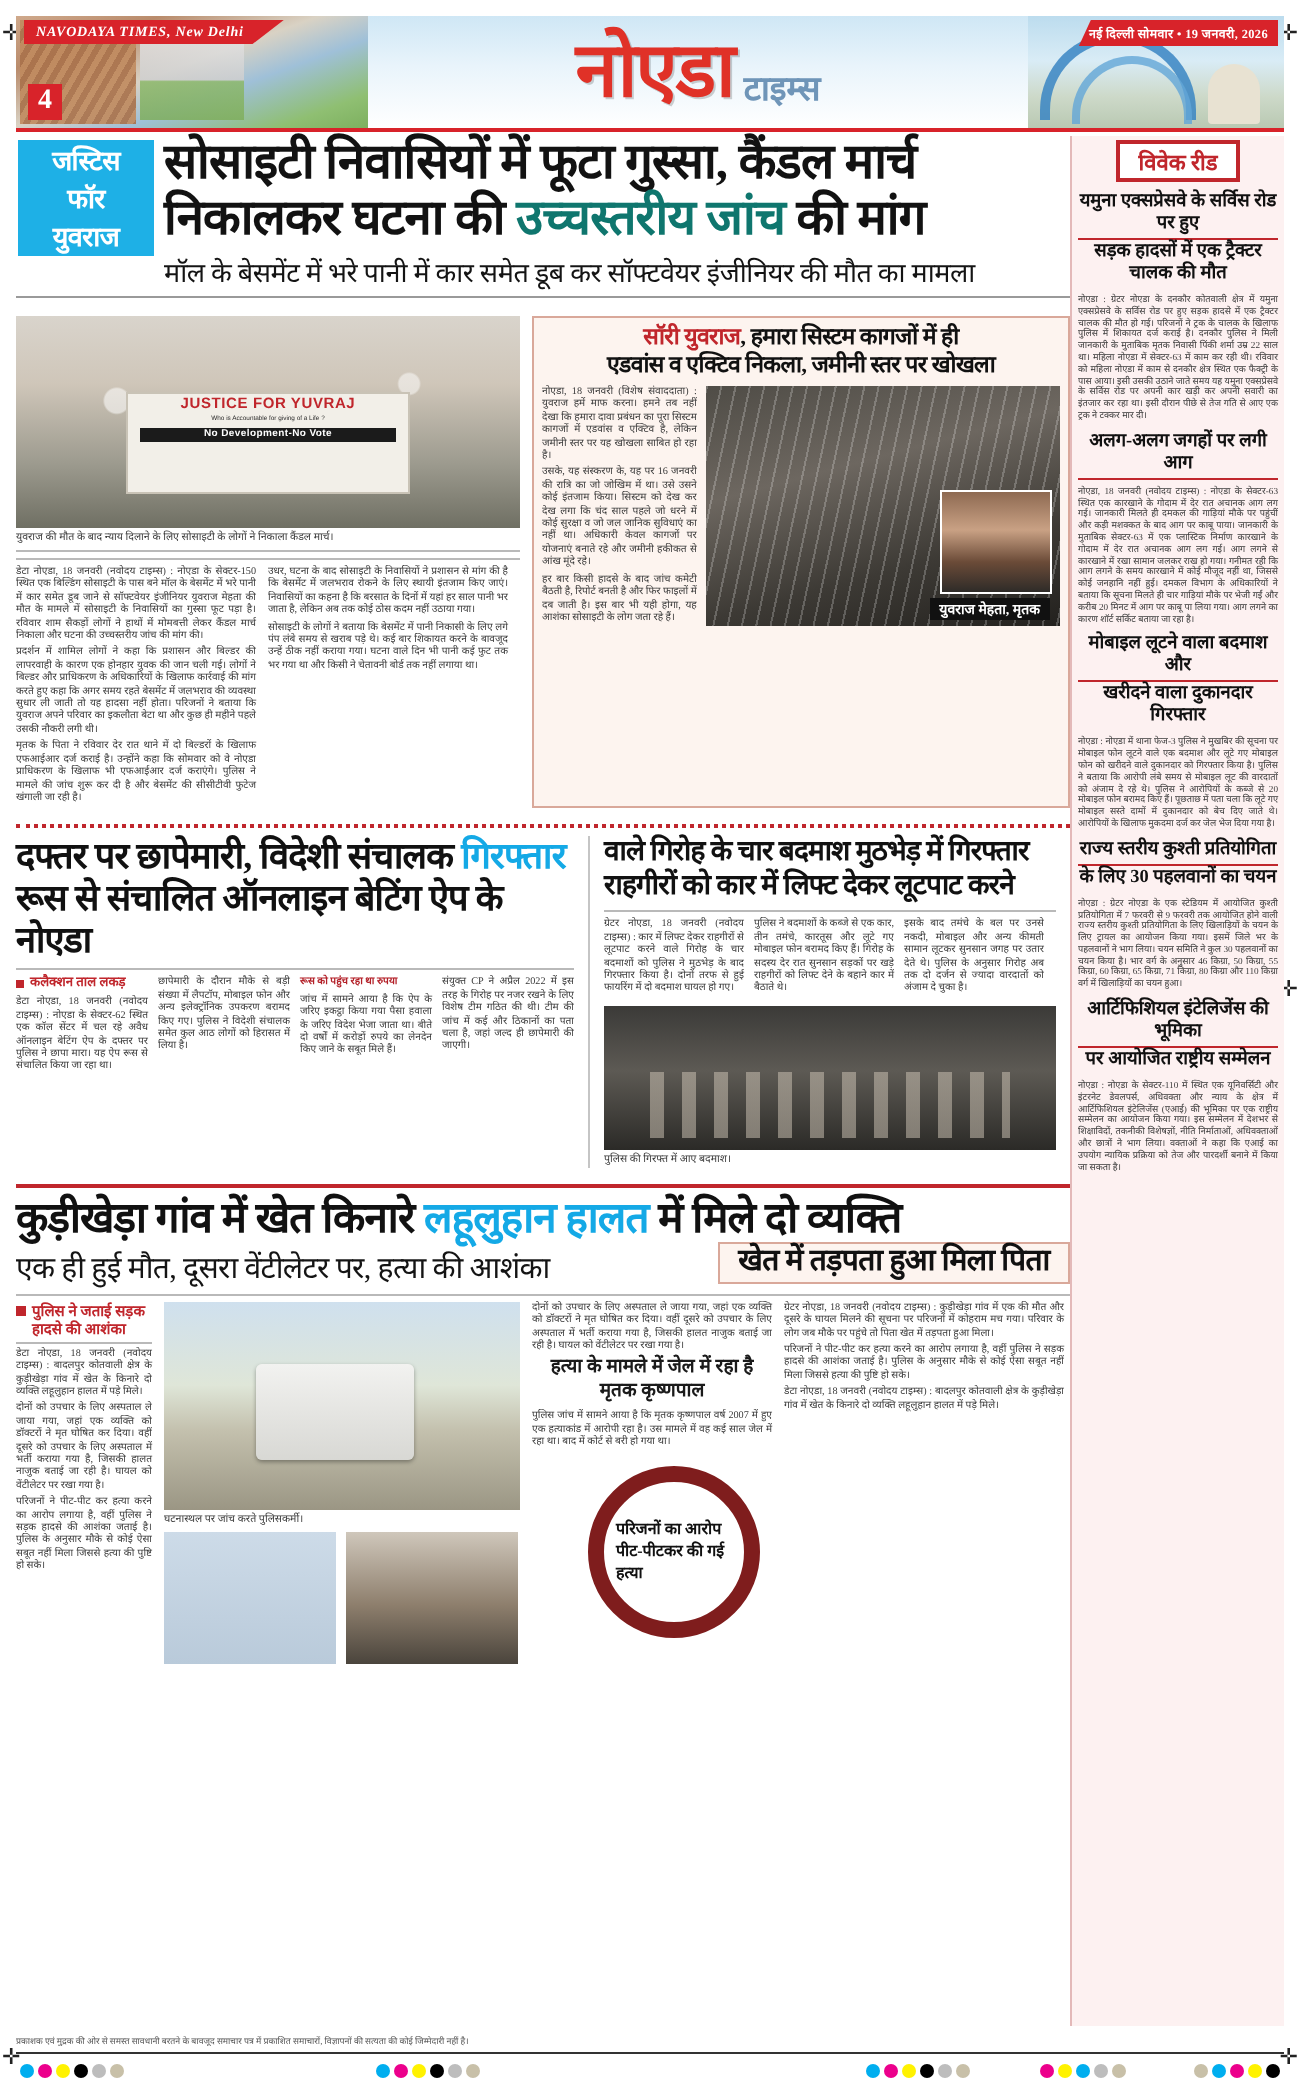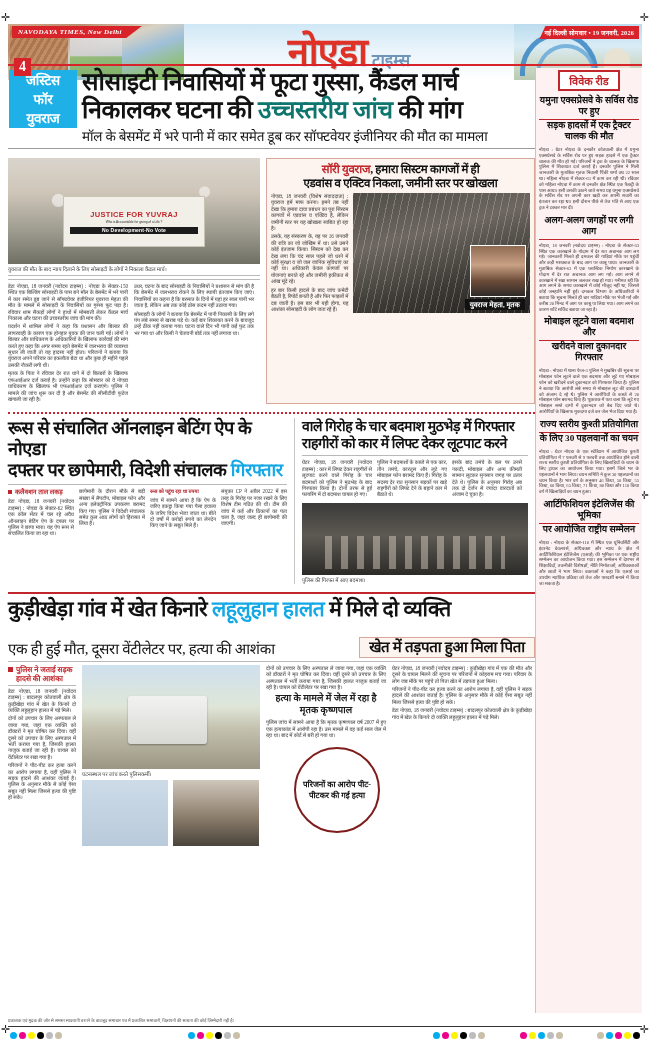--- a/index.html
+++ b/index.html
@@ -14,21 +14,21 @@
 
   
   .crop { position:absolute; color:#222; font-size:11px; line-height:1; }
   .crop.tl { left:1px; top:12px; }
   .crop.tr { right:1px; top:12px; }
   .crop.bl { left:1px; bottom:8px; }
   .crop.br { right:1px; bottom:8px; }
   .crop.ml { right:1px; top:490px; }
 
   
-  .masthead { position:absolute; left:8px; top:24px; width:634px; height:49px; }
+  .masthead { position:absolute; left:8px; top:8px; width:634px; height:49px; }
   .mh-left {
     position:absolute; left:0; top:0; width:176px; height:56px; overflow:hidden;
     background:linear-gradient(160deg,#cfa98c 0%,#b98b6b 22%,#d9d2c4 46%,#9fc0d8 63%,#8fbf72 86%,#7db05f 100%);
   }
   .mh-left:after{
     content:""; position:absolute; left:62px; top:4px; width:52px; height:48px;
     background:linear-gradient(180deg,#e9e9e9,#cfcfcf 58%,#8cb86a 60%,#7fae5c);
     border-radius:4px 4px 0 0; opacity:.85;
   }
   .mh-left:before{
@@ -126,21 +126,21 @@
   .photo { position:relative; overflow:hidden; background:#b9b4ac; }
   .photo.crowd {
     background:
       radial-gradient(circle at 20% 40%, rgba(255,255,255,.55) 0 6px, transparent 7px),
       radial-gradient(circle at 78% 32%, rgba(255,255,255,.5) 0 5px, transparent 6px),
       linear-gradient(180deg,#d9d4cc 0%,#cfc6b9 32%,#9c9a8e 70%,#6f6f63 100%);
   }
   .crowd-banner {
     position:absolute; left:22%; top:36%; width:56%; height:48%;
     background:#f2efe8; border:1px solid #c9c3b6;
-    display:flex; flex-direction:column; align-items:center; justify-content:center;
+    display:flex; flex-direction:column; align-items:center; 
     font-family:"Liberation Sans",sans-serif;
   }
   .cb-t1 { color:#c0262c; font-weight:bold; font-size:7.5px; letter-spacing:.3px; }
   .cb-t2 { color:#2a2a2a; font-size:3.2px; margin-top:1px; }
   .cb-bar { width:92%; height:7px; background:#1b1b1b; color:#fff; font-size:5px;
             font-weight:bold; text-align:center; line-height:7px; margin-top:3px; letter-spacing:.2px;}
   .cap {
     font-family:"Liberation Serif",serif; font-size:5.3px; color:#3a3a3a;
     padding:2px 0 0; line-height:7px;
   }
@@ -204,22 +204,22 @@
   .rail-tab span {
     display:inline-block; border:2px solid #c0262c; color:#c0262c;
     font-family:"Liberation Serif",serif; font-weight:bold; font-size:11px;
     padding:1px 9px; background:#fff;
   }
   .rail .col { font-size:4.6px; line-height:5.8px; }
 
   
   .circ {
     position:absolute; width:86px; height:86px; border-radius:50%;
-    background:#fff; border:2px solid #7f1d1d;
-    display:flex; align-items:center; justify-content:center; text-align:center;
+    background:#fff; border:8px solid #7f1d1d;
+    display:flex; align-items:center; justify-content:center; 
     font-family:"Liberation Serif",serif; font-weight:bold; font-size:8px;
     line-height:11px; color:#111; padding:6px;
   }
 
   .veh-photo {
     background:linear-gradient(180deg,#cfe0ee 0%,#dfe6d8 40%,#c3c0ad 62%,#9b9684 100%);
     position:relative;
   }
   .veh-photo:after{
     content:""; position:absolute; left:26%; top:30%; width:44%; height:46%;
@@ -338,24 +338,24 @@
           </div>
         </div>
       </div>
     </div>
 
     <div class="dotrule" style="margin-top:8px"></div>
 
     <div style="display:flex; gap:7px;">
 
       <div style="width:287px; border-right:1px solid #c5c5c5; padding-right:7px;">
-        <div class="band-h">रूस से संचालित ऑनलाइन बेटिंग ऐप के नोएडा</div>
         <div class="band-h">
           <span>दफ्तर पर छापेमारी, विदेशी संचालक </span><span class="blue">गिरफ्तार</span>
         </div>
+        <div class="band-h">रूस से संचालित ऑनलाइन बेटिंग ऐप के नोएडा</div>
         <div class="hairline" style="margin:3px 0"></div>
         <div style="display:flex; gap:5px;">
           <div style="width:66px">
             <div class="bullet-row" style="font-size:6.6px; line-height:8px">
               <span class="bullet-sq" style="width:4px;height:4px;margin-top:2px"></span>
               <span>कलैक्शन ताल लकड़</span>
             </div>
             <div class="col tx" style="margin-top:2px">
               <p>डेटा नोएडा, 18 जनवरी (नवोदय टाइम्स) : नोएडा के सेक्टर-62 स्थित एक कॉल सेंटर में चल रहे अवैध ऑनलाइन बेटिंग ऐप के दफ्तर पर पुलिस ने छापा मारा। यह ऐप रूस से संचालित किया जा रहा था।</p>
             </div>
@@ -392,21 +392,21 @@
         <div class="cap">पुलिस की गिरफ्त में आए बदमाश।</div>
       </div>
     </div>
 
     <div class="solidrule" style="margin-top:8px"></div>
 
     <div>
       <div class="band-h" style="font-size:21px; line-height:24px">
         <span>कुड़ीखेड़ा गांव में खेत किनारे </span><span class="blue">लहूलुहान हालत</span><span> में मिले दो व्यक्ति</span>
       </div>
-      <div style="display:flex; justify-content:space-between; align-items:flex-end; gap:6px;margin-top:15px;">
+      <div style="display:flex; justify-content:space-between; align-items:flex-start; gap:6px;">
         <div style="font-family:'Liberation Serif',serif; font-size:15px; color:#141414; letter-spacing:-.3px; padding-top:2px;">एक ही हुई मौत, दूसरा वेंटीलेटर पर, हत्या की आशंका</div>
         <div class="boxed" style="width:176px; padding:2px 4px;">
           <div class="boxed-h" style="font-size:15px; line-height:15px">खेत में तड़पता हुआ मिला पिता</div>
         </div>
       </div>
       <div class="hairline" style="margin:3px 0"></div>
 
       <div style="display:flex; gap:6px; position:relative;">
 
         <div style="width:68px">

